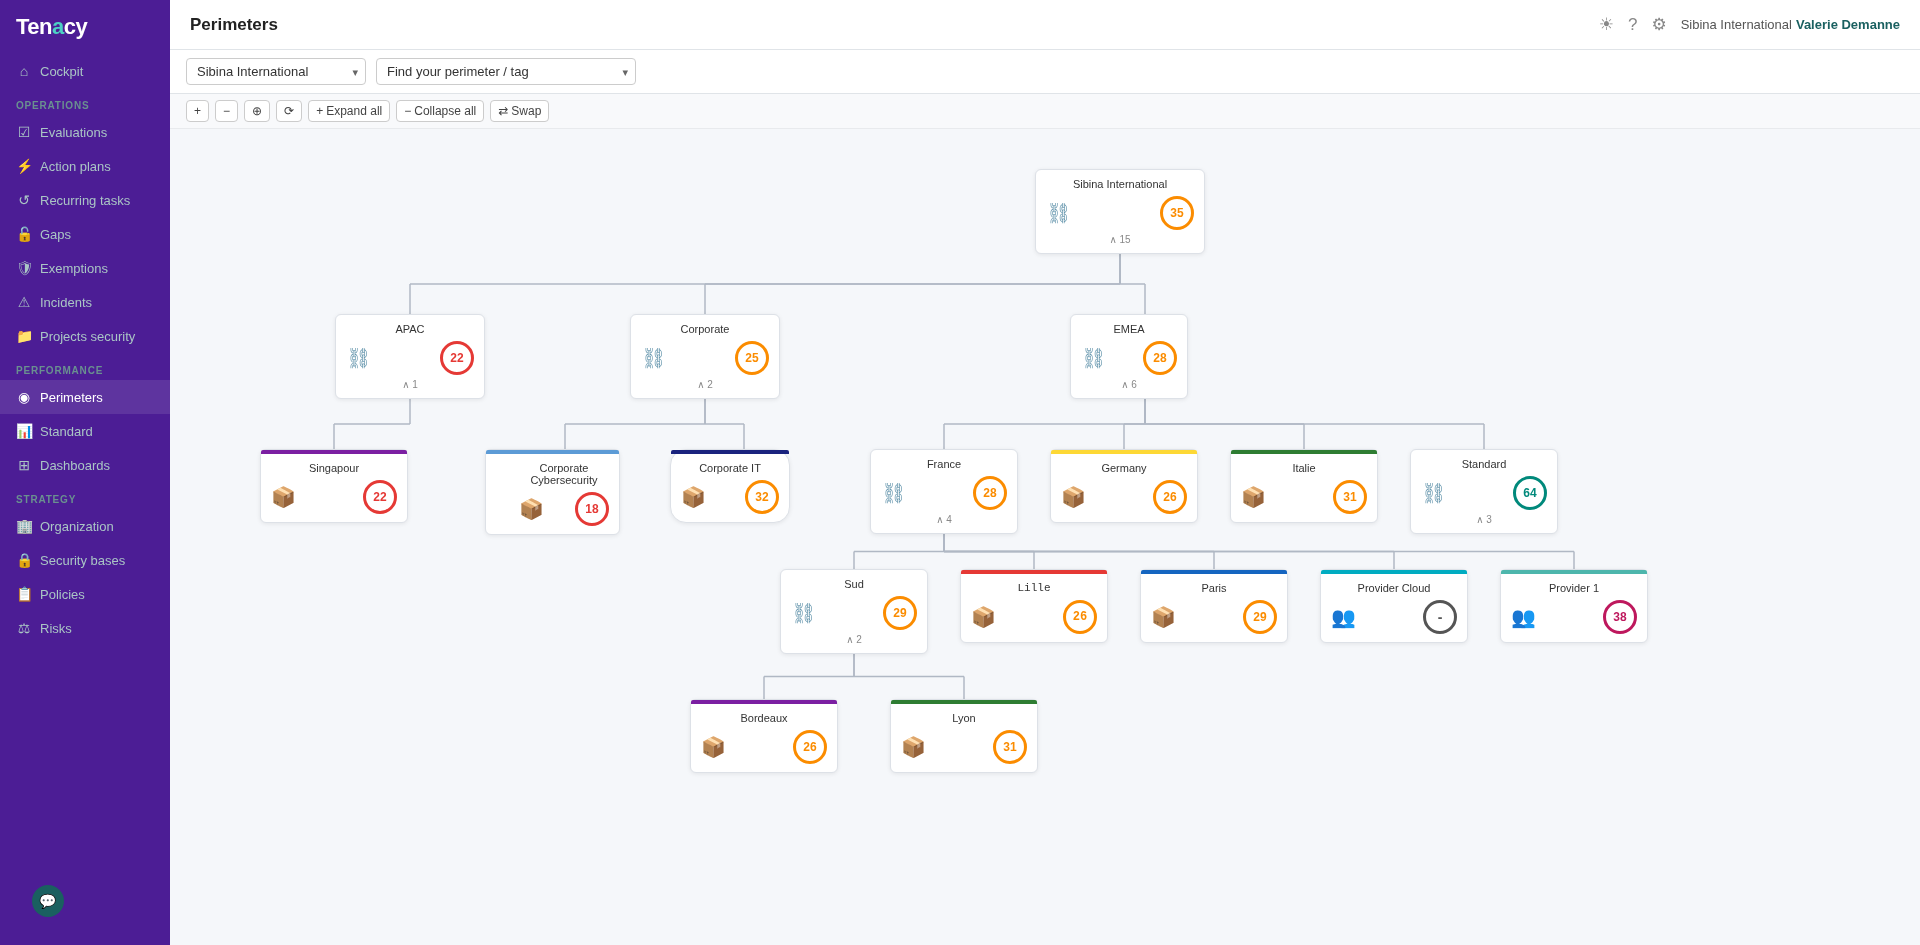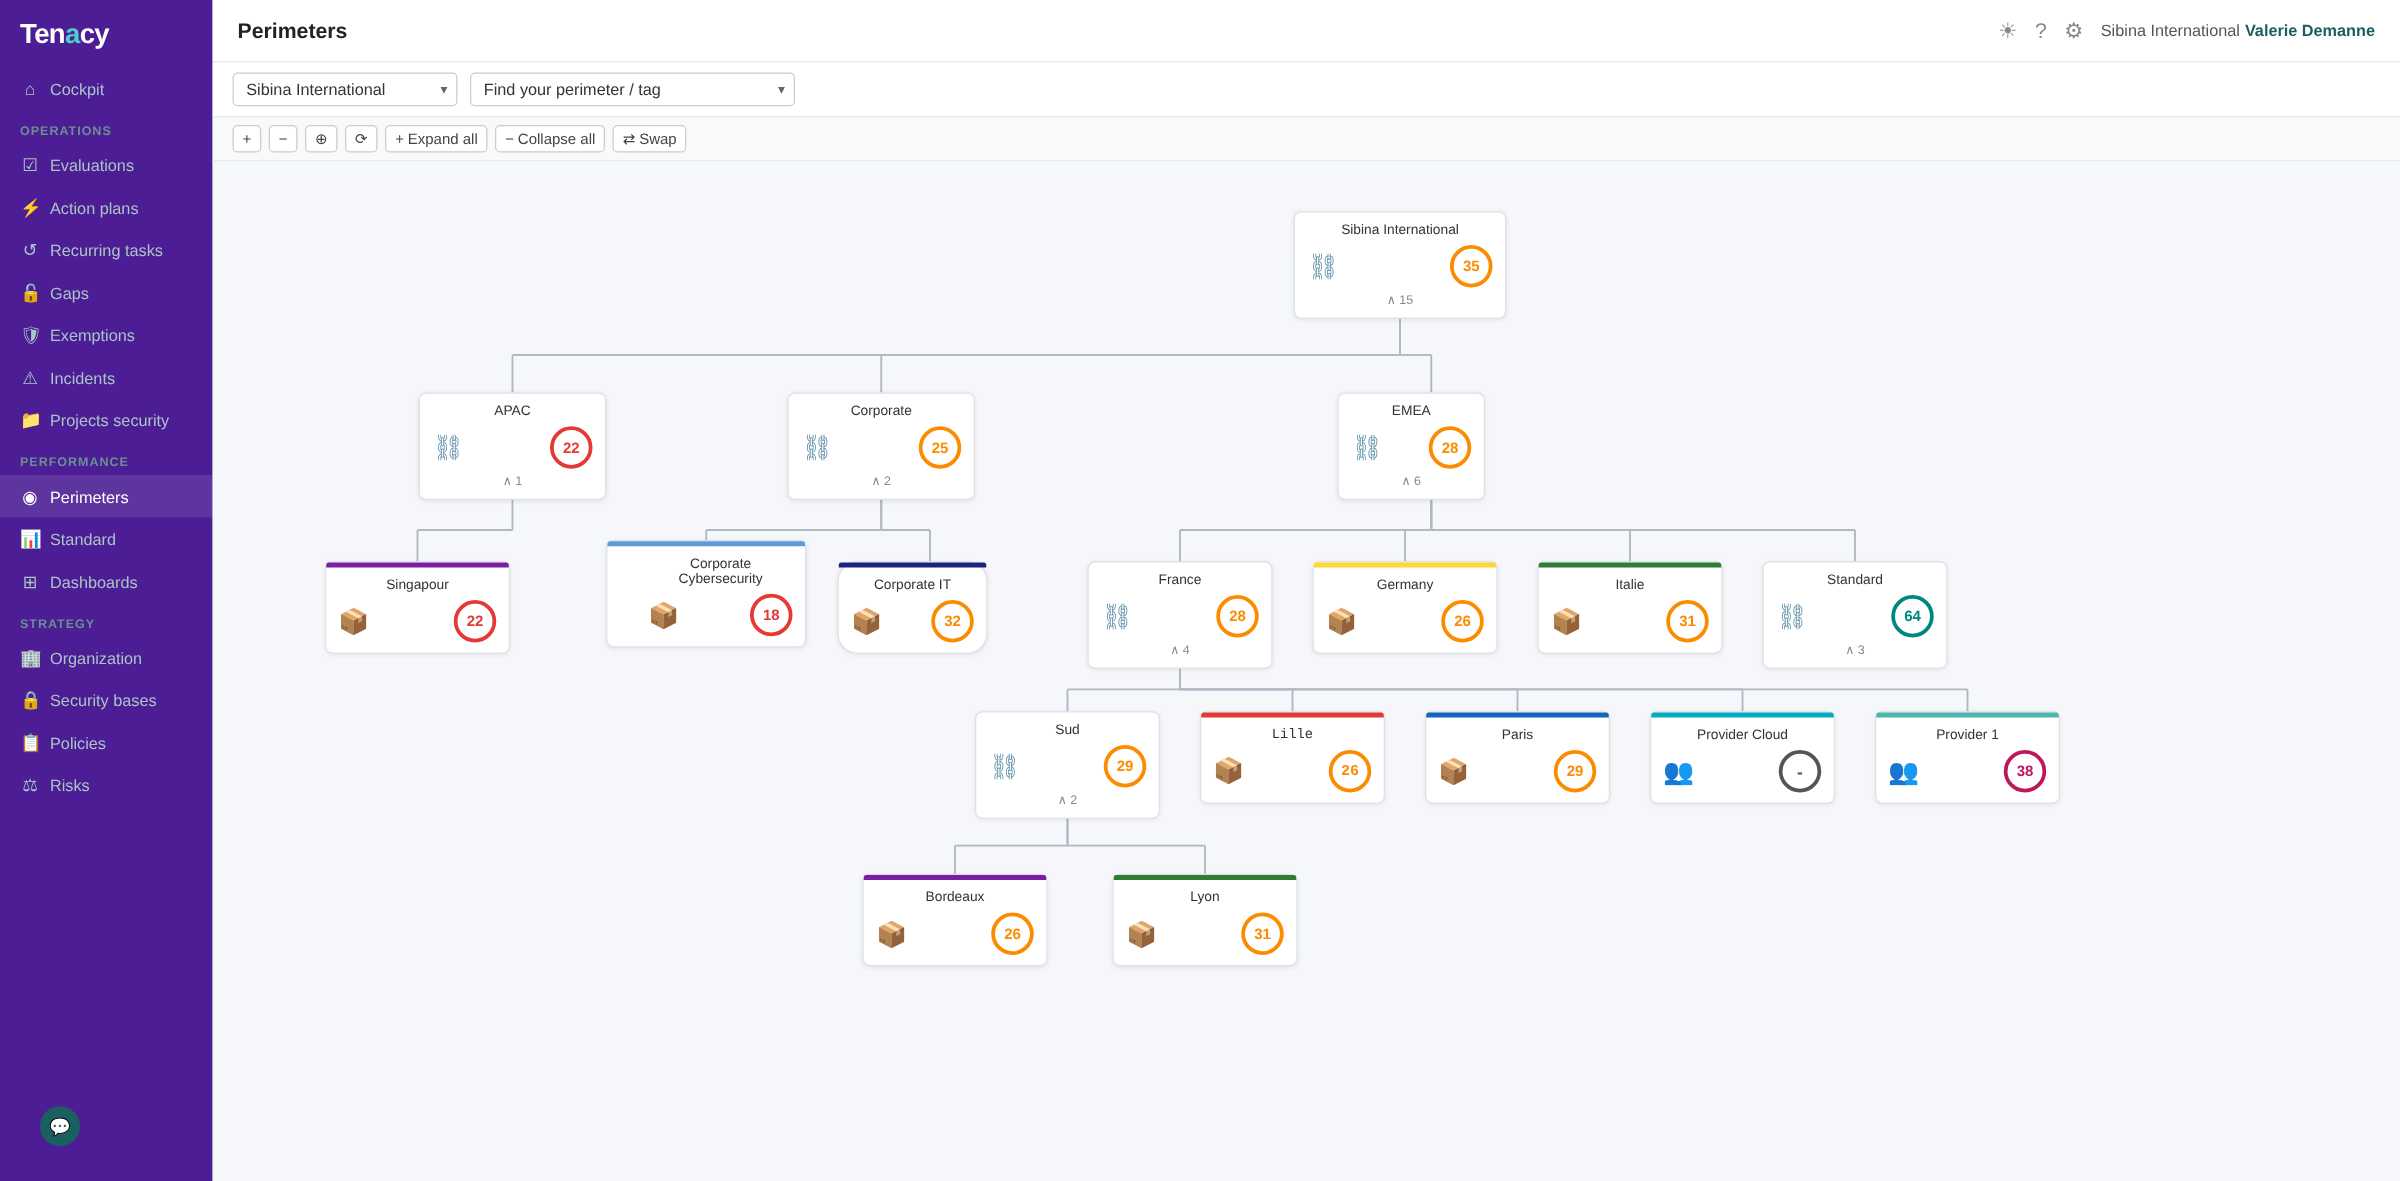--- a/index.html
+++ b/index.html
@@ -467,21 +467,21 @@
 
       <div class="node-card" id="node-singapour" style="left:70px; top:300px; width:148px;">
         <div class="node-bar bar-purple"></div>
         <div class="node-name" style="margin-top:4px;">Singapour</div>
         <div class="node-body">
           <span class="node-icon">📦</span>
           <div class="node-score score-red">22</div>
         </div>
       </div>
 
-      <div class="node-card" id="node-corp-cyber" style="left:295px; top:283px; width:160px;padding-left:33px;">
+      <div class="node-card" id="node-corp-cyber" style="left:295px; top:300px; width:135px;padding-left:33px;">
         <div class="node-bar bar-blue-light"></div>
         <div class="node-name" style="margin-top:4px;">Corporate Cybersecurity</div>
         <div class="node-body">
           <span class="node-icon">📦</span>
           <div class="node-score score-red">18</div>
         </div>
       </div>
 
       <div class="node-card" id="node-corp-it" style="left:480px; top:300px; width:120px;border-radius:16px;">
         <div class="node-bar bar-navy"></div>

